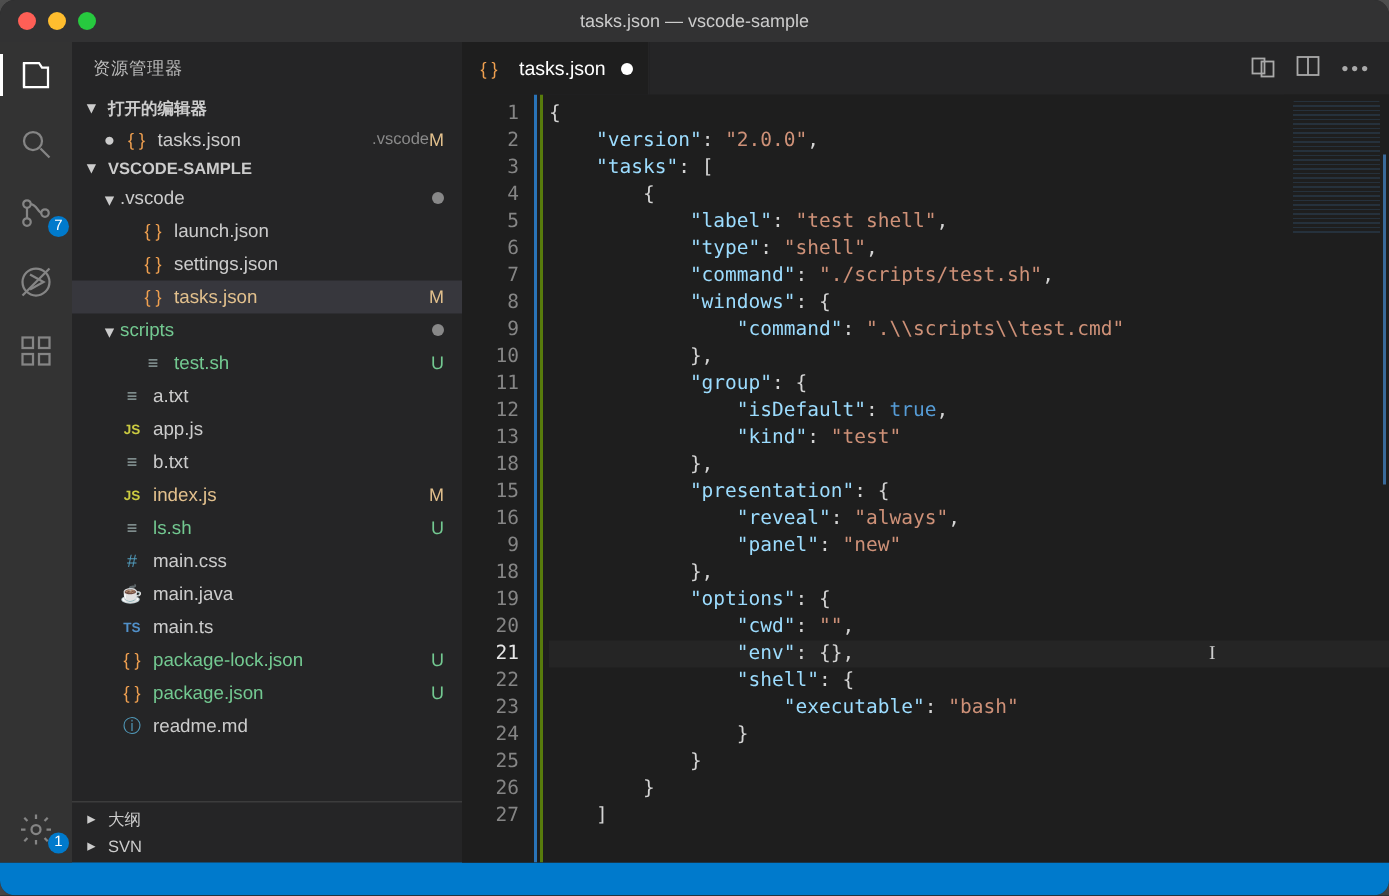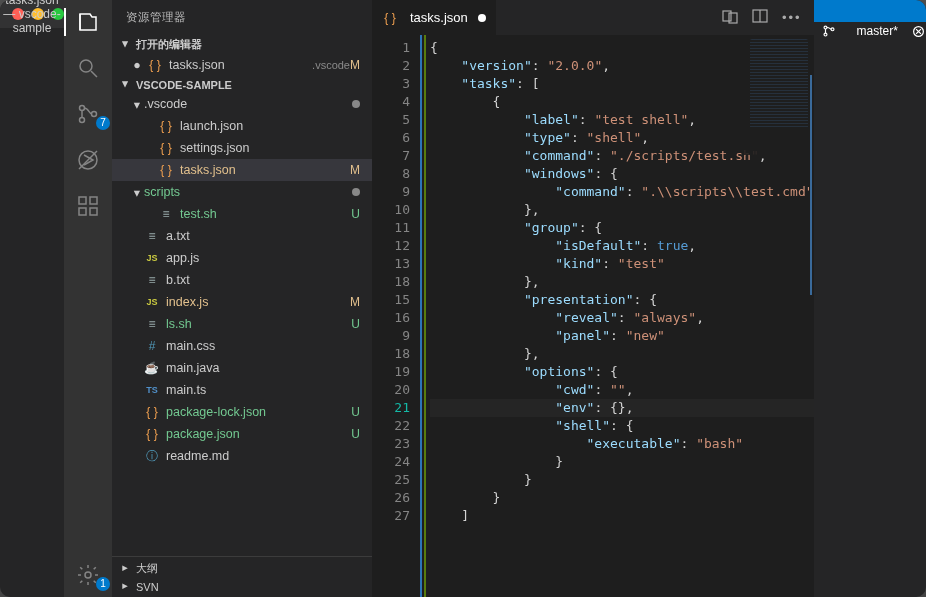--- a/index.html
+++ b/index.html
@@ -1,17 +1,17 @@
 <!DOCTYPE html>
 <html><head>
 <meta charset="utf-8">
 <style>
   * { box-sizing: border-box; margin: 0; padding: 0; }
   body { font-family: -apple-system, "Helvetica Neue", Arial, sans-serif; font-size: 13px; background: #555; width: 926px; height: 597px; overflow: hidden; }
-  .window { width: 926px; height: 597px; background: #252526; border-radius: 10px; overflow: hidden; display: flex; flex-direction: row; box-shadow: 0 10px 40px rgba(0,0,0,0.5); }
+  .window { width: 926px; height: 597px; background: #252526; border-radius: 10px; overflow: hidden; display: flex; flex-direction: column; box-shadow: 0 10px 40px rgba(0,0,0,0.5); }
   .titlebar { height: 28px; background: #323233; display: flex; align-items: center; position: relative; }
   .traffic { display: flex; gap: 8px; padding-left: 12px; }
   .dot { width: 12px; height: 12px; border-radius: 50%; }
   .dot.red { background: #ff5f56; }
   .dot.yellow { background: #ffbd2e; }
   .dot.green { background: #27c93f; }
   .title { position: absolute; left: 0; right: 0; text-align: center; color: #ccc; font-size: 12px; }
   .body { flex: 1; display: flex; min-height: 0; }
   .activitybar { width: 48px; background: #333333; display: flex; flex-direction: column; align-items: center; padding-top: 8px; gap: 18px; color: #858585; position: relative; }
   .activitybar .ab { width: 28px; height: 28px; display:flex; align-items:center; justify-content:center; cursor:pointer; }
@@ -45,21 +45,21 @@
   .ic-md { color:#519aba; }
   .editor { flex:1; display:flex; flex-direction:column; background:#1e1e1e; min-width:0; position:relative; }
   .tabs { height:35px; background:#252526; display:flex; align-items:stretch; }
   .tab { display:flex; align-items:center; gap:6px; padding:0 10px; background:#1e1e1e; color:#fff; font-size:13px; border-right:1px solid #252526; cursor:pointer; }
   .tab .dotmod { width:8px;height:8px;border-radius:50%;background:#fff; margin-left:4px;}
   .tab-actions { margin-left:auto; display:flex; align-items:center; gap:14px; padding:0 12px; color:#aaa; }
   .tab-actions span { cursor:pointer; }
   .code { flex:1; display:flex; font-family: Menlo, Consolas, monospace; font-size:13px; line-height:18px; position:relative; overflow:hidden; }
   .gutter { width:48px; text-align:right; color:#858585; padding:4px 10px 4px 0; user-select:none; background:#1e1e1e; border-right: none; }
   .gutter div { height:18px; }
-  .gutter .ghi { color:#14b8a6; }
+  .gutter .ghi { color:#e5e5e5; }
   .content { flex:1; padding:4px 0 4px 8px; position:relative; border-left:2px solid #2a74b8; }
   .content::before { content:""; position:absolute; left:2px; top:0; bottom:0; width:2px; background:#587c0c; }
   .ln { height:18px; white-space: pre; color:#d4d4d4; }
   .ln.cur { background: rgba(255,255,255,0.03); }
   .k { color:#9cdcfe; }
   .s { color:#ce9178; }
   .p { color:#d4d4d4; }
   .kw { color:#569cd6; }
   .minimap { position:absolute; right:0; top:0; width:70px; height:120px; background:linear-gradient(#1e1e1e,#1e1e1e); opacity:0.9; pointer-events:none; }
   .minimap::before { content:""; position:absolute; left:6px; right:6px; top:4px; height:90px; background:repeating-linear-gradient(#2c4157 0,#2c4157 1px,transparent 1px,transparent 3px); opacity:0.6; border-radius:2px;}

